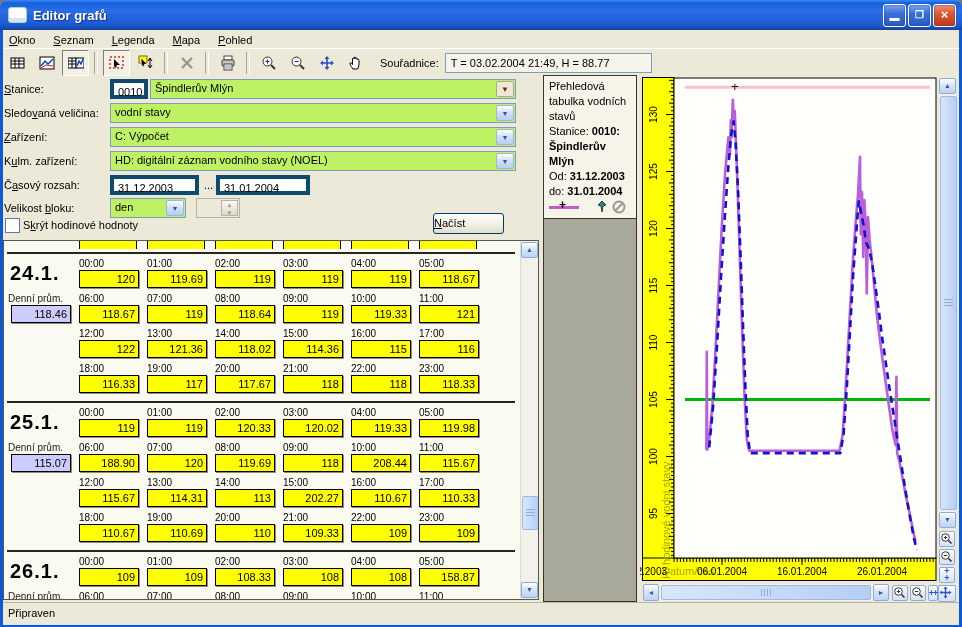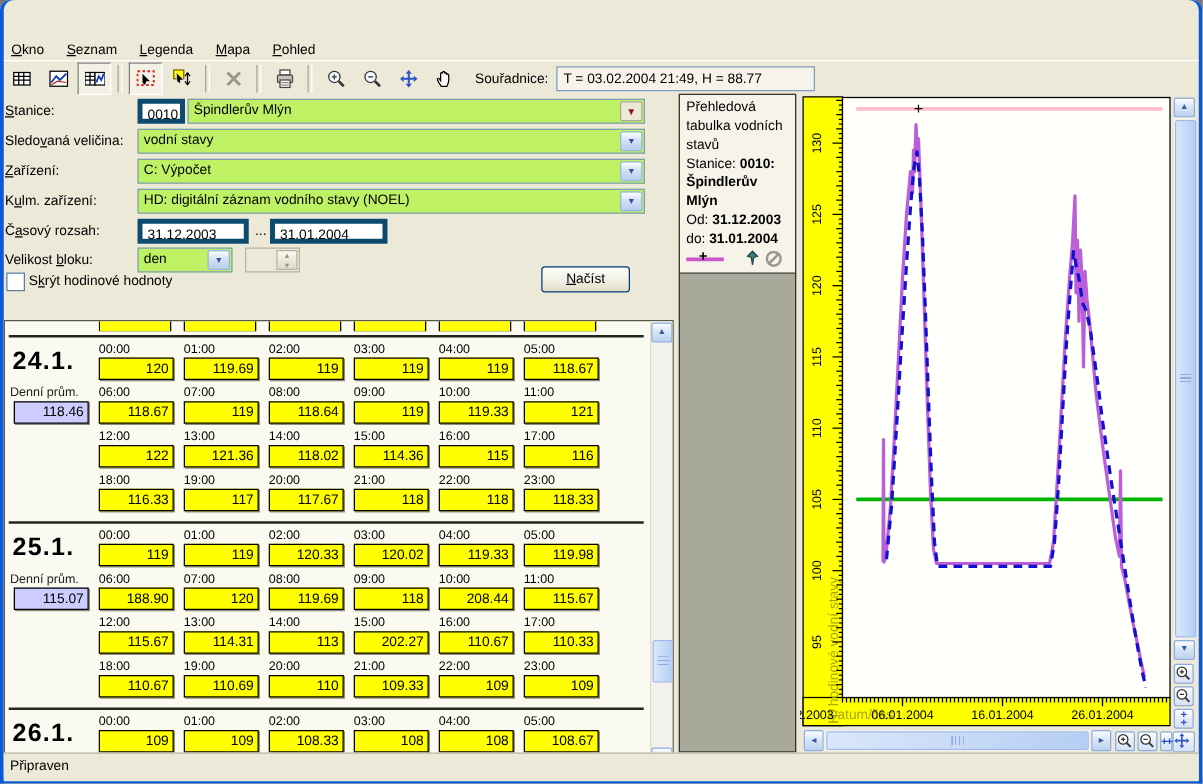--- a/index.html
+++ b/index.html
@@ -37,25 +37,25 @@
   .combo .ctext{position:absolute;left:4px;top:2px;right:20px;white-space:nowrap;overflow:hidden;}
   .combo .cbtn{position:absolute;right:1px;top:1px;bottom:1px;width:16px;text-align:center;
     background:linear-gradient(180deg,#fdfeff,#d3e1f6 45%,#b8cef0);border:1px solid #9ab5e4;border-radius:2px;
     color:#35519b;font-size:7px;line-height:16px;}
   .combo .cbtn.red{background:#ece9d8;border:1px solid #aca899;color:#8b1a1a;font-size:8px;}
   .dots{position:absolute;line-height:20px;}
   .spinner{position:absolute;height:20px;box-sizing:border-box;border:1px solid #b5b2a5;background:#ece9d8;}
   .spinner .sbtns{position:absolute;right:1px;top:1px;bottom:1px;width:15px;background:linear-gradient(180deg,#fbfaf6,#dcd8c8);
     border:1px solid #b5b2a5;color:#9a9786;font-size:6px;text-align:center;line-height:8px;}
   .chk{position:absolute;width:13px;height:13px;border:1px solid #5f7c9c;background:#fff;}
-  .btn{position:absolute;box-sizing:border-box;border:1px solid #003c74;border-radius:3px;text-align:center;
+  .btn{position:absolute;box-sizing:border-box;border:1px solid #003c74;border-radius:3px;
     background:linear-gradient(180deg,#fefefb,#f0eee1 60%,#e0ddc9);line-height:19px;}
   
   .table-panel{position:absolute;left:3px;top:240px;width:536px;height:360px;background:#fbfaf0;
-    border:1px solid #58584a;box-sizing:border-box;overflow:hidden;margin-top:16px;}
+    border:1px solid #58584a;box-sizing:border-box;overflow:hidden;}
   .table-content{position:absolute;left:0;top:0;right:17px;bottom:0;overflow:hidden;}
   .partial-row{display:flex;margin-left:75px;gap:10px;height:8px;overflow:hidden;}
   .psliver{width:56px;height:14px;background:#ffff00;border:1px solid #000;margin-top:-7px;}
   .block-sep{height:2px;background:#26261e;margin:3px 6px 2px 3px;}
   .day-block{display:flex;padding-top:2px;}
   .day-left{width:75px;position:relative;flex:none;}
   .day-date{font-size:20px;font-weight:bold;margin:4px 0 0 6px;letter-spacing:1px;}
   .avg-label{font-size:10px;margin:8px 0 1px 4px;color:#222;}
   .avg-cell{width:55px;height:16px;margin-left:7px;background:#ccccff;border:1px solid #000;
     box-shadow:1px 1px 0 #8d8d7e;text-align:right;padding-right:3px;font-size:11px;line-height:16px;}
@@ -90,20 +90,33 @@
   .bluearr{color:#2a50c8;font-weight:bold;font-size:9px;line-height:7px;text-align:center;}
   .statusbar{position:absolute;left:3px;right:3px;top:602px;height:22px;border-top:1px solid #b9b6a8;
     line-height:21px;padding-left:5px;background:#ece9d8;}
   u{text-decoration:underline;}
 </style>
 </head>
 <body>
 
 <div class="screen">
 
+  <div class="titlebar">
+    <div class="app-icon"></div>
+    <div class="title-text">Editor grafů</div>
+    <div class="winbtn min">
+        <div class="glyph">▬</div>
+      </div>
+    <div class="winbtn max">
+        <div class="glyph">❒</div>
+      </div>
+    <div class="winbtn close">
+        <div class="glyph">×</div>
+      </div>
+  </div>
 
   <div class="menubar">
     <span class="menu-item"><u>O</u>kno</span>
     <span class="menu-item"><u>S</u>eznam</span>
     <span class="menu-item"><u>L</u>egenda</span>
     <span class="menu-item"><u>M</u>apa</span>
     <span class="menu-item"><u>P</u>ohled</span>
   </div>
 
   <div class="toolbar">
@@ -493,21 +506,21 @@
               <div class="cellwrap">
                 <div class="hour-time">03:00</div>
                 <div class="hour-cell">108</div>
               </div>
               <div class="cellwrap">
                 <div class="hour-time">04:00</div>
                 <div class="hour-cell">108</div>
               </div>
               <div class="cellwrap">
                 <div class="hour-time">05:00</div>
-                <div class="hour-cell">108.67</div>
+                <div class="hour-cell">158.87</div>
               </div>
             </div>
             <div class="hour-row">
               <div class="cellwrap">
                 <div class="hour-time">06:00</div>
               </div>
               <div class="cellwrap">
                 <div class="hour-time">07:00</div>
               </div>
               <div class="cellwrap">

